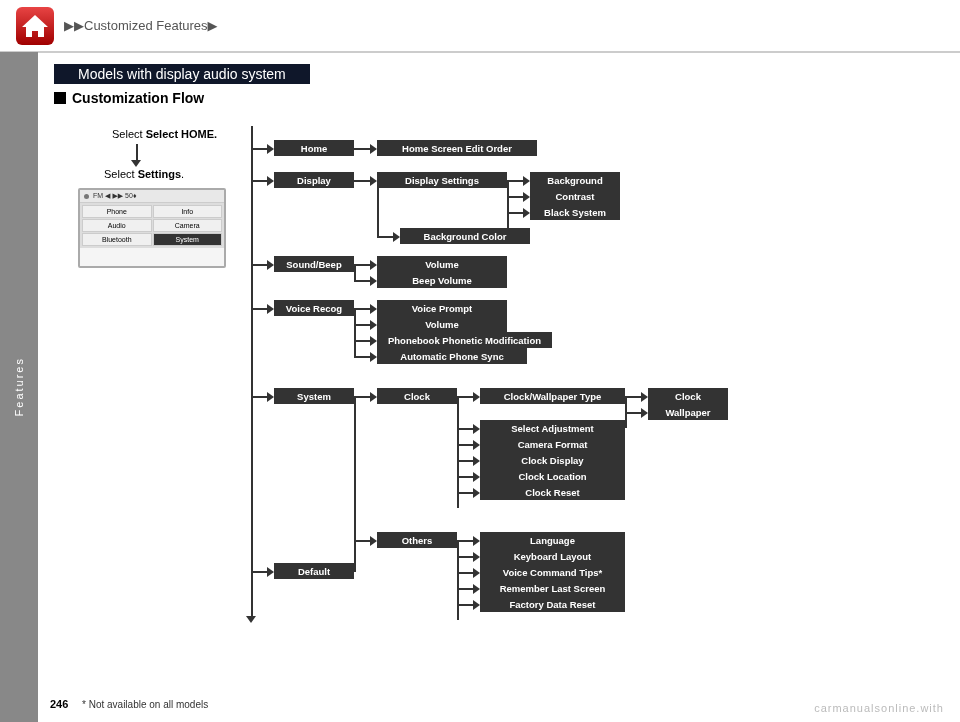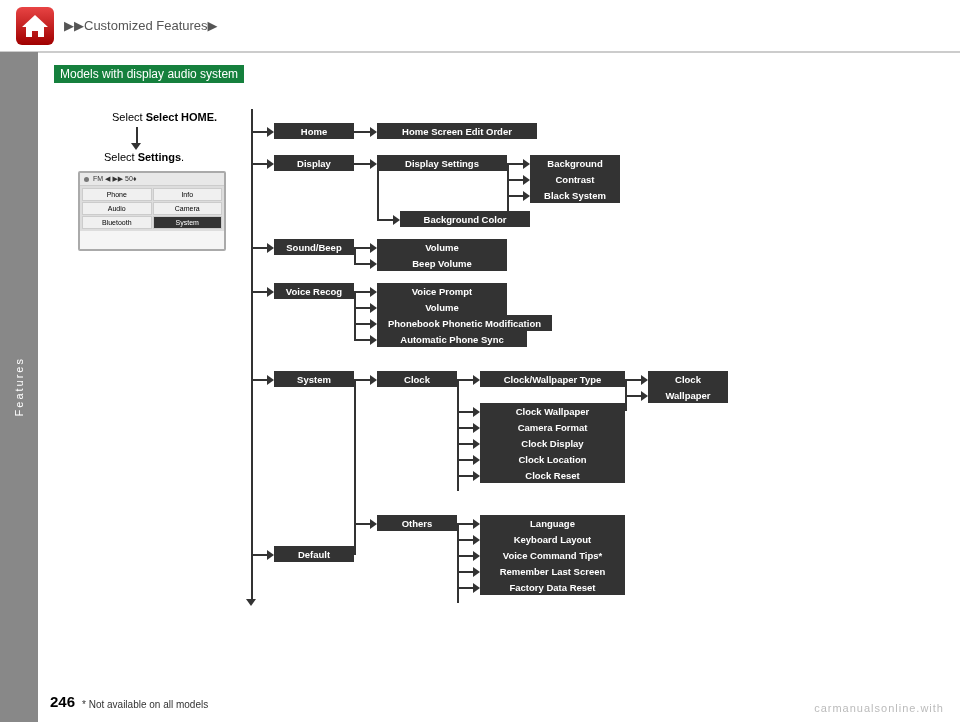--- a/index.html
+++ b/index.html
@@ -58,24 +58,24 @@
       left: 38px;
       top: 52px;
       right: 0;
       bottom: 0;
       padding: 12px 16px 8px 16px;
       overflow: hidden;
     }
 
     
     .model-badge {
-      background: #15803d;
+      background: #0f172a;
       color: #fff;
-      font-size: 12px;
-      padding: 2px 6px;
+      font-size: 14px;
+      padding: 2px 24px;
       display: inline-block;
       margin-bottom: 6px;
     }
 
     
     .section-title {
       font-size: 14px;
       font-weight: bold;
       margin-bottom: 4px;
       display: flex;
@@ -182,20 +182,24 @@
 <div class="sidebar">
   <span class="sidebar-label">Features</span>
 </div>
 
 <div class="main">
 
   
   <div class="model-badge">Models with display audio system</div>
 
   
+  <div class="section-title">
+    <span class="black-square"></span>
+    <span>Customization Flow</span>
+  </div>
 
   
   <div class="flow-area" style="height:520px;width:860px;">
 
     <div style="position:absolute;left:58px;top:2px;font-size:11px;">
       Select <span class="bold">Select HOME.</span>
     </div>
 
     <div style="position:absolute;left:82px;top:18px;width:2px;height:16px;background:#333;"></div>
     <div style="position:absolute;left:77px;top:34px;width:0;height:0;border-left:5px solid transparent;border-right:5px solid transparent;border-top:7px solid #333;"></div>
@@ -319,21 +323,21 @@
     <div class="node" style="left:594px;top:262px;width:80px;">Clock</div>
 
     <div style="position:absolute;left:571px;top:286px;width:18px;height:2px;background:#333;"></div>
     <div style="position:absolute;left:587px;top:282px;width:0;height:0;border-top:5px solid transparent;border-bottom:5px solid transparent;border-left:7px solid #333;"></div>
     <div class="node" style="left:594px;top:278px;width:80px;">Wallpaper</div>
 
     <div style="position:absolute;left:403px;top:270px;width:2px;height:112px;background:#333;"></div>
 
     <div style="position:absolute;left:403px;top:302px;width:18px;height:2px;background:#333;"></div>
     <div style="position:absolute;left:419px;top:298px;width:0;height:0;border-top:5px solid transparent;border-bottom:5px solid transparent;border-left:7px solid #333;"></div>
-    <div class="node" style="left:426px;top:294px;width:145px;">Clock Wallpaper</div>
+    <div class="node" style="left:426px;top:294px;width:145px;">Select Adjustment</div>
 
     <div style="position:absolute;left:403px;top:318px;width:18px;height:2px;background:#333;"></div>
     <div style="position:absolute;left:419px;top:314px;width:0;height:0;border-top:5px solid transparent;border-bottom:5px solid transparent;border-left:7px solid #333;"></div>
     <div class="node" style="left:426px;top:310px;width:145px;">Camera Format</div>
 
     <div style="position:absolute;left:403px;top:334px;width:18px;height:2px;background:#333;"></div>
     <div style="position:absolute;left:419px;top:330px;width:0;height:0;border-top:5px solid transparent;border-bottom:5px solid transparent;border-left:7px solid #333;"></div>
     <div class="node" style="left:426px;top:326px;width:145px;">Clock Display</div>
 
     <div style="position:absolute;left:403px;top:350px;width:18px;height:2px;background:#333;"></div>
@@ -370,20 +374,20 @@
     <div style="position:absolute;left:419px;top:474px;width:0;height:0;border-top:5px solid transparent;border-bottom:5px solid transparent;border-left:7px solid #333;"></div>
     <div class="node" style="left:426px;top:470px;width:145px;">Factory Data Reset</div>
 
     <div style="position:absolute;left:197px;top:445px;width:18px;height:2px;background:#333;"></div>
     <div style="position:absolute;left:213px;top:441px;width:0;height:0;border-top:5px solid transparent;border-bottom:5px solid transparent;border-left:7px solid #333;"></div>
     <div class="node" style="left:220px;top:437px;width:80px;">Default</div>
 
   </div>
 
   
-  <div style="position:absolute;bottom:12px;left:12px;font-size:15px;font-weight:bold;">246</div>
+  <div style="position:absolute;bottom:12px;left:12px;font-size:11px;font-weight:bold;">246</div>
 
   
   <div style="position:absolute;bottom:12px;left:44px;font-size:10px;color:#333;">* Not available on all models</div>
 
 </div>
 
 <div style="position:absolute;bottom:8px;right:16px;font-size:11px;color:#bbb;letter-spacing:1px;">carmanualsonline.with</div>
 
 </body></html>

